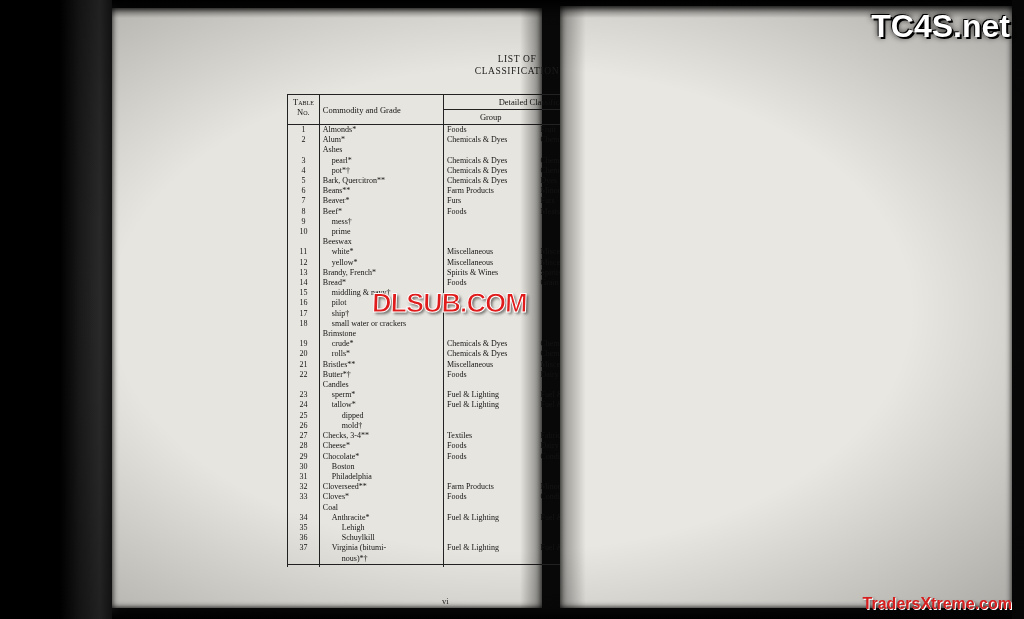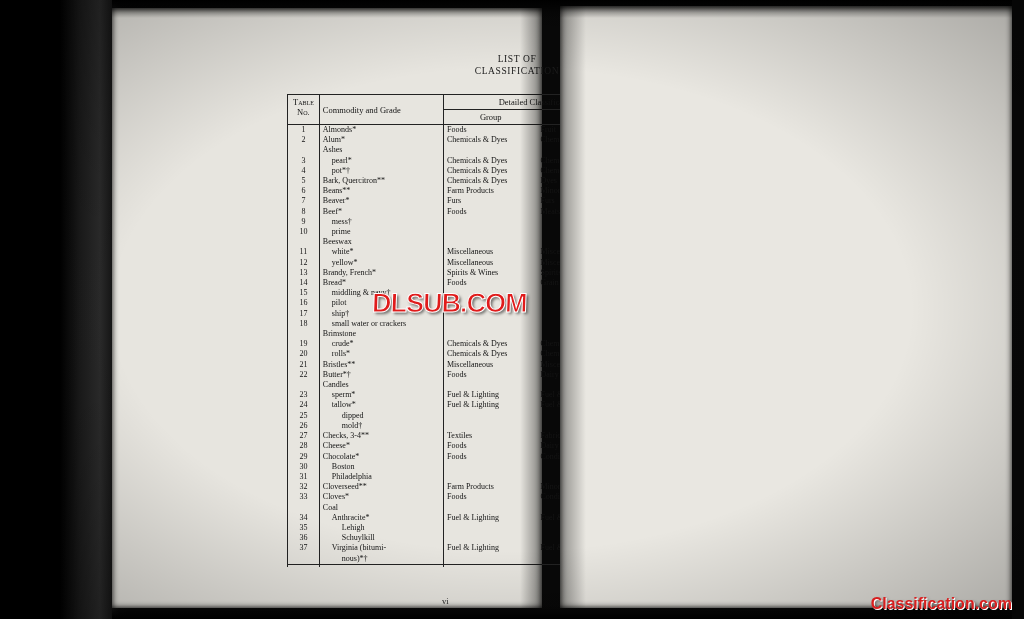--- a/index.html
+++ b/index.html
@@ -401,15 +401,16 @@
 
     
 
     
   </div>
 
   <div class="top-shadow"></div>
   <div class="bottom-shadow"></div>
   <div class="noise"></div>
 
+  <div class="wm-tc4s">TC4S.net</div>
   <div class="wm-dlsub">DLSUB.COM</div>
-  <div class="wm-tx">Classification.com</div>
+  <div class="wm-tx">TradersXtreme.com</div>
 </div>
 
 </body></html>

